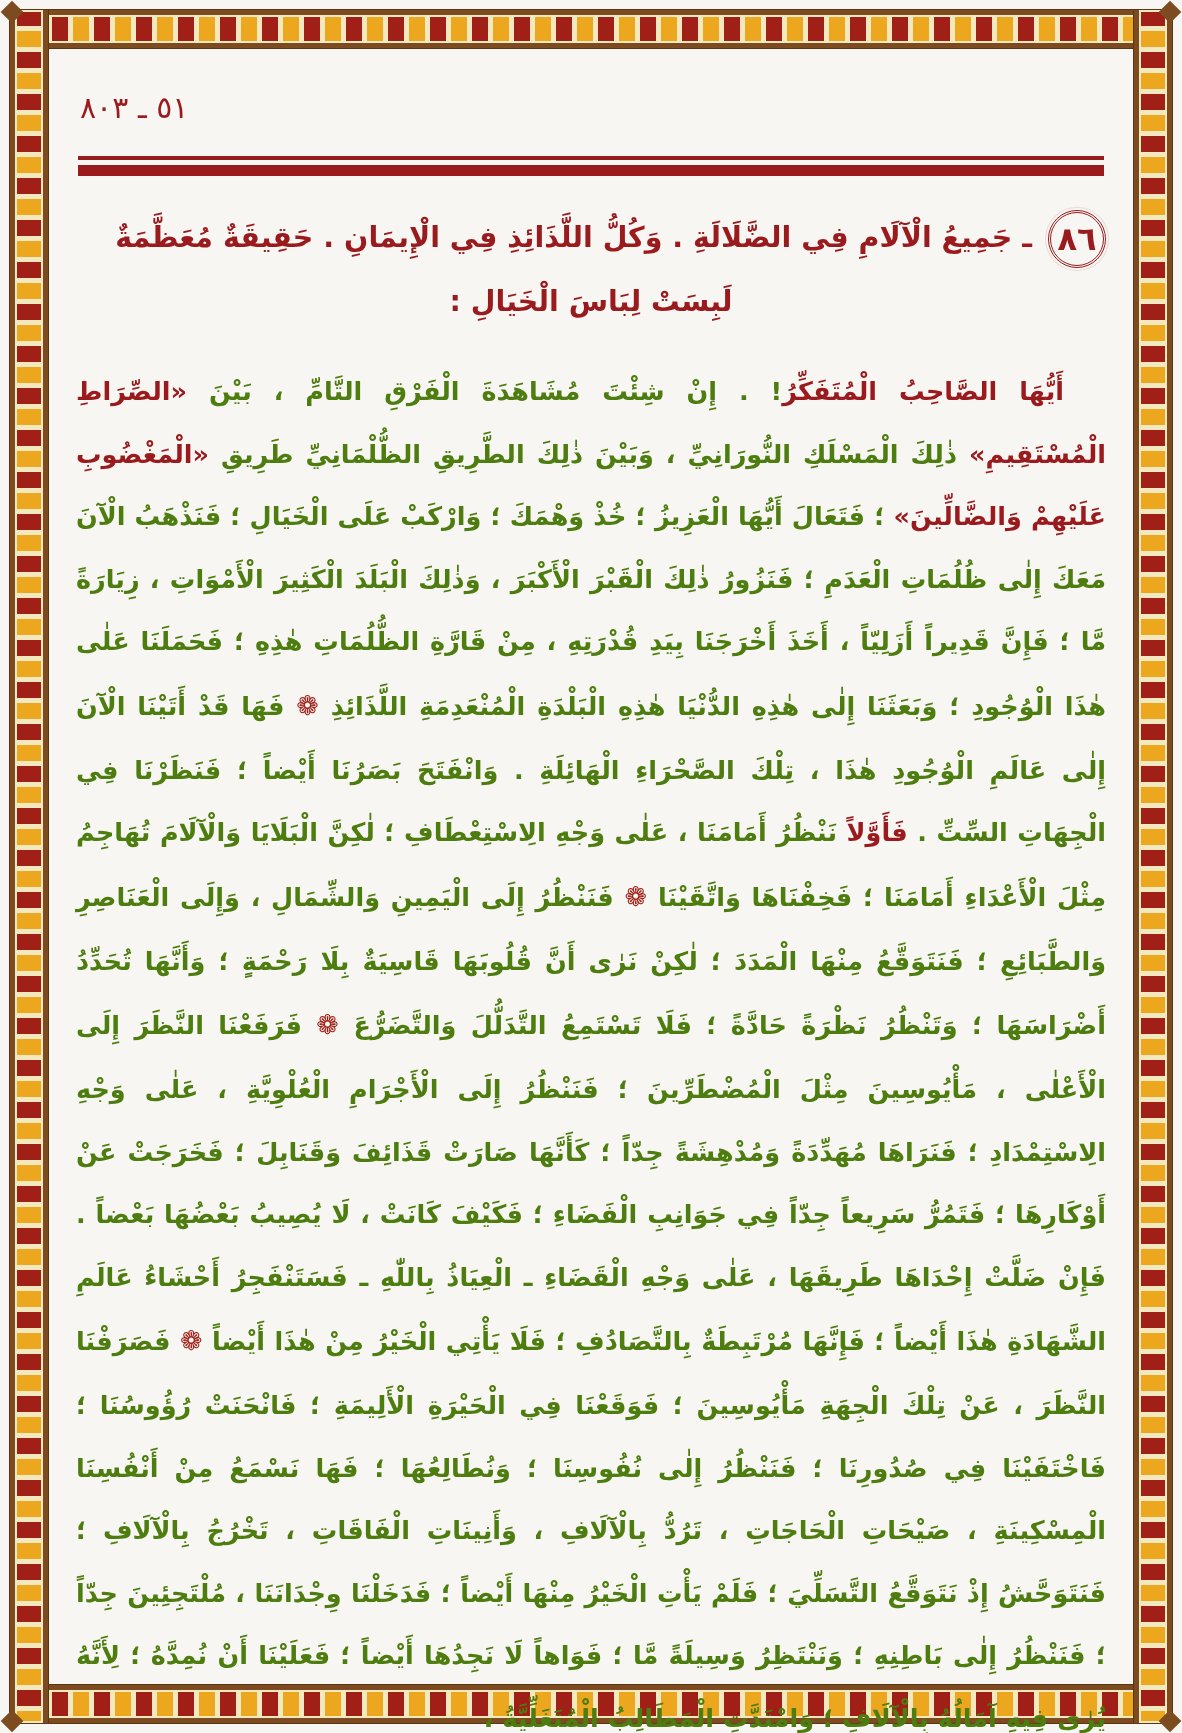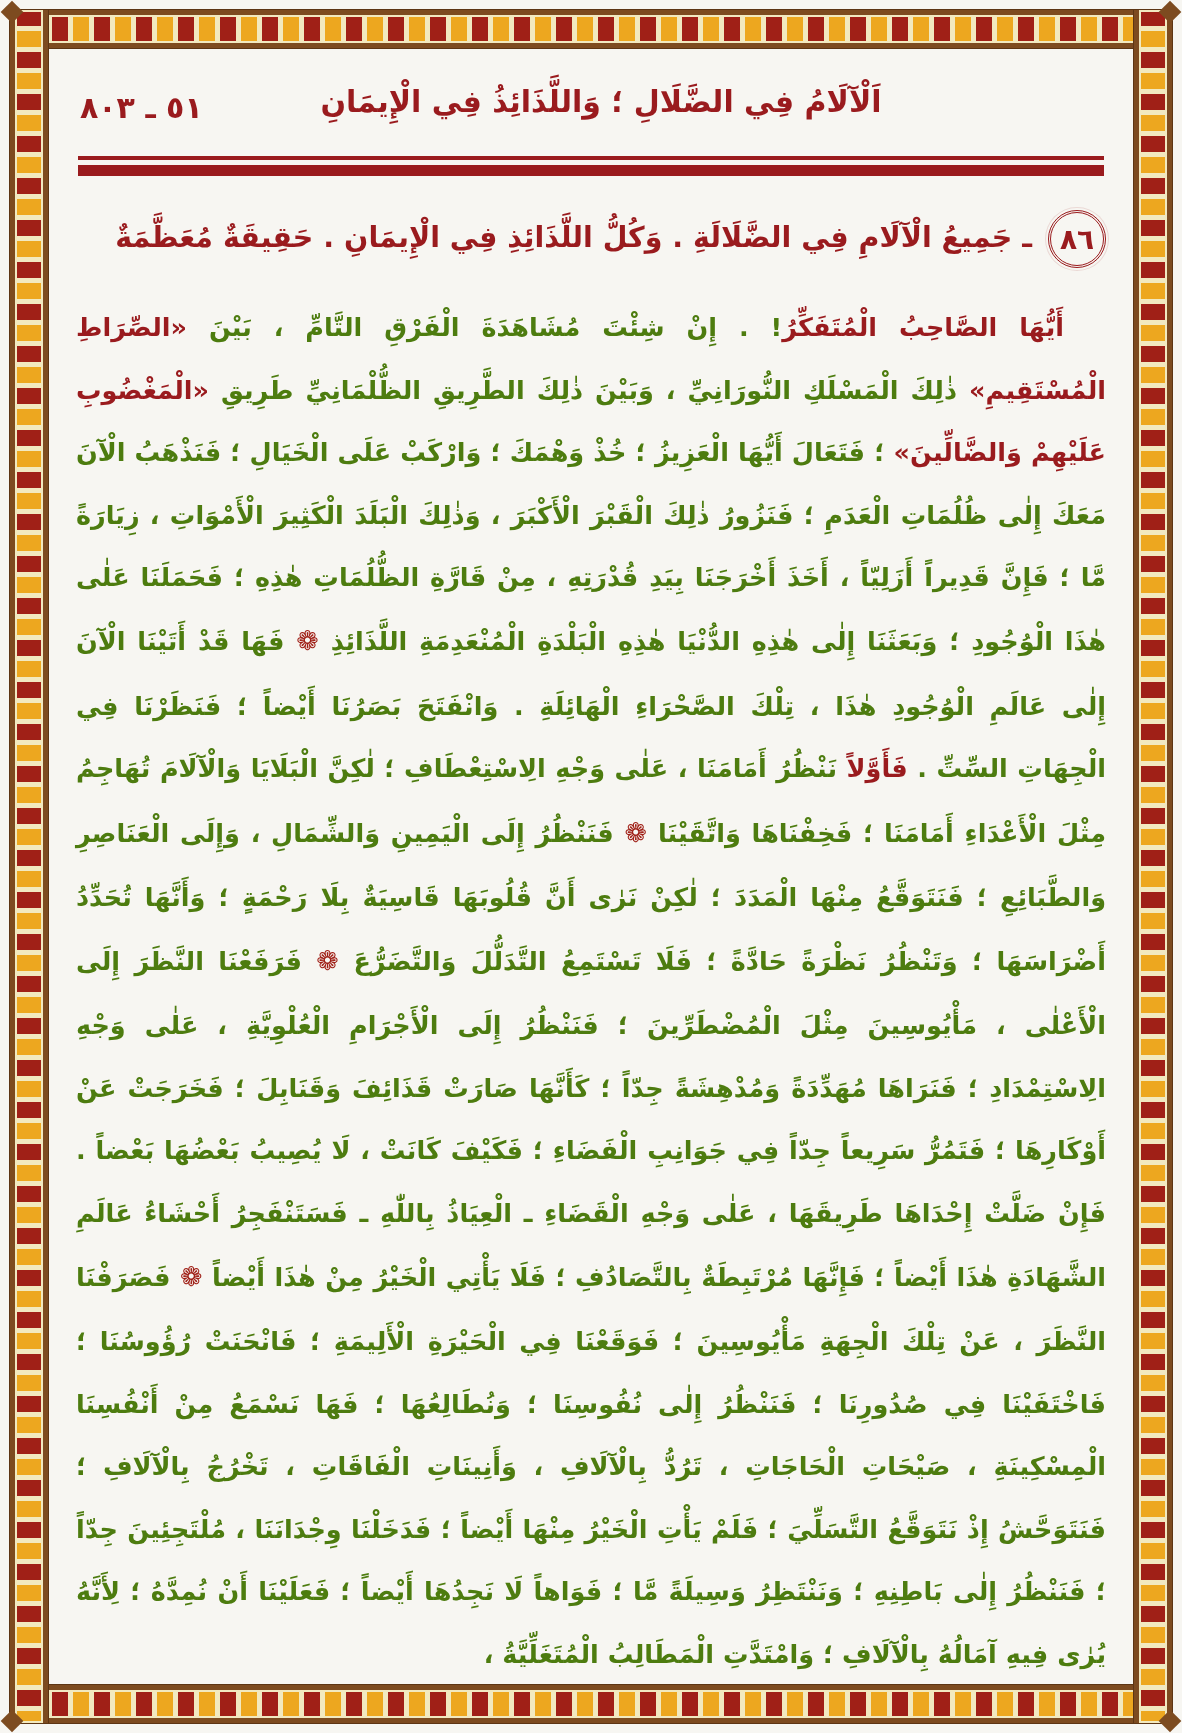--- a/index.html
+++ b/index.html
@@ -46,36 +46,36 @@
     position:absolute;top:48px;right:48px;left:48px;bottom:48px;
     padding:28px 28px 0;box-sizing:border-box;
   }
   .hdr{position:relative;height:70px;}
   .hdr-title{
     position:absolute;right:210px;left:230px;top:8px;text-align:center;
     color:#9a1b1e;font-weight:700;font-size:30px;
   }
   .hdr-page{
     position:absolute;left:4px;top:14px;
-    color:#9a1b1e;font-weight:700;font-size:30px;letter-spacing:2px;
+    color:#9a1b1e;font-weight:400;font-size:30px;letter-spacing:2px;
   }
   .rule{margin:10px 2px 0;}
   .rule .thin{height:4px;background:#9a1b1e;}
   .rule .thick{height:11px;background:#9a1b1e;margin-top:5px;}
 
   .heading{
     margin-top:30px;color:#9a1b1e;font-weight:700;font-size:28.5px;
     line-height:2.25;
   }
   .heading .line1{text-align:right;}
   .heading .line2{text-align:center;}
   .medallion{
     display:inline-flex;align-items:center;justify-content:center;
     width:52px;height:52px;border:3px double #9a1b1e;border-radius:50%;
-    font-size:28px;vertical-align:middle;margin-left:6px;
+    font-size:32px;vertical-align:middle;margin-left:6px;
     box-shadow:0 0 0 2px #f7f6f2, 0 0 0 3px #9a1b1e22;
   }
   .bodytext{
     margin-top:26px;
     font-size:25.5px;font-weight:700;color:#1c1c1c;
     line-height:2.45;text-align:justify;text-justify:inter-word;
     text-indent:42px;
   }
   .seg-red{color:#9a1b1e;}
   .seg-black{color:#4d7c0f;}
@@ -91,32 +91,32 @@
   <div class="b-strip b-left"></div>
   <div class="b-strip b-right"></div>
   <div class="b-corner c-tl"></div>
   <div class="b-corner c-tr"></div>
   <div class="b-corner c-bl"></div>
   <div class="b-corner c-br"></div>
 
   <div class="content">
 
     <div class="hdr">
-      <div class="hdr-title">اَلْآلَامُ فِي الضَّلَالِ ؛ وَاللَّذَائِذُ فِي الْإِيمَانِ</div>
       <div class="hdr-page">٥١ ـ ٨٠٣</div>
     </div>
     <div class="rule">
       <div class="thin"></div>
       <div class="thick"></div>
     </div>
 
     <div class="heading">
       <div class="line1">
         <span class="medallion">٨٦</span>
         <span>ـ</span>
         <span>جَمِيعُ الْآلَامِ فِي الضَّلَالَةِ . وَكُلُّ اللَّذَائِذِ فِي الْإِيمَانِ . حَقِيقَةٌ مُعَظَّمَةٌ</span>
       </div>
+      <div class="line2">لَبِسَتْ لِبَاسَ الْخَيَالِ :</div>
     </div>
 
     <p class="bodytext"><span class="seg-red">أَيُّهَا الصَّاحِبُ الْمُتَفَكِّرُ</span><span class="seg-black">! . إِنْ شِئْتَ مُشَاهَدَةَ الْفَرْقِ التَّامِّ ، بَيْنَ </span><span class="seg-red">«الصِّرَاطِ الْمُسْتَقِيمِ»</span><span class="seg-black"> ذٰلِكَ الْمَسْلَكِ النُّورَانِيِّ ، وَبَيْنَ ذٰلِكَ الطَّرِيقِ الظُّلْمَانِيِّ طَرِيقِ </span><span class="seg-red">«الْمَغْضُوبِ عَلَيْهِمْ وَالضَّالِّينَ»</span><span class="seg-black"> ؛ فَتَعَالَ أَيُّهَا الْعَزِيزُ ؛ خُذْ وَهْمَكَ ؛ وَارْكَبْ عَلَى الْخَيَالِ ؛ فَنَذْهَبُ الْآنَ مَعَكَ إِلٰى ظُلُمَاتِ الْعَدَمِ ؛ فَنَزُورُ ذٰلِكَ الْقَبْرَ الْأَكْبَرَ ، وَذٰلِكَ الْبَلَدَ الْكَثِيرَ الْأَمْوَاتِ ، زِيَارَةً مَّا ؛ فَإِنَّ قَدِيراً أَزَلِيّاً ، أَخَذَ أَخْرَجَنَا بِيَدِ قُدْرَتِهِ ، مِنْ قَارَّةِ الظُّلُمَاتِ هٰذِهِ ؛ فَحَمَلَنَا عَلٰى هٰذَا الْوُجُودِ ؛ وَبَعَثَنَا إِلٰى هٰذِهِ الدُّنْيَا هٰذِهِ الْبَلْدَةِ الْمُنْعَدِمَةِ اللَّذَائِذِ </span><span class="seg-rosette">❁</span><span class="seg-black"> فَهَا قَدْ أَتَيْنَا الْآنَ إِلٰى عَالَمِ الْوُجُودِ هٰذَا ، تِلْكَ الصَّحْرَاءِ الْهَائِلَةِ . وَانْفَتَحَ بَصَرُنَا أَيْضاً ؛ فَنَظَرْنَا فِي الْجِهَاتِ السِّتِّ . </span><span class="seg-red">فَأَوَّلاً</span><span class="seg-black"> نَنْظُرُ أَمَامَنَا ، عَلٰى وَجْهِ الِاسْتِعْطَافِ ؛ لٰكِنَّ الْبَلَايَا وَالْآلَامَ تُهَاجِمُ مِثْلَ الْأَعْدَاءِ أَمَامَنَا ؛ فَخِفْنَاهَا وَاتَّقَيْنَا </span><span class="seg-rosette">❁</span><span class="seg-black"> فَنَنْظُرُ إِلَى الْيَمِينِ وَالشِّمَالِ ، وَإِلَى الْعَنَاصِرِ وَالطَّبَائِعِ ؛ فَنَتَوَقَّعُ مِنْهَا الْمَدَدَ ؛ لٰكِنْ نَرٰى أَنَّ قُلُوبَهَا قَاسِيَةٌ بِلَا رَحْمَةٍ ؛ وَأَنَّهَا تُحَدِّدُ أَضْرَاسَهَا ؛ وَتَنْظُرُ نَظْرَةً حَادَّةً ؛ فَلَا تَسْتَمِعُ التَّدَلُّلَ وَالتَّضَرُّعَ </span><span class="seg-rosette">❁</span><span class="seg-black"> فَرَفَعْنَا النَّظَرَ إِلَى الْأَعْلٰى ، مَأْيُوسِينَ مِثْلَ الْمُضْطَرِّينَ ؛ فَنَنْظُرُ إِلَى الْأَجْرَامِ الْعُلْوِيَّةِ ، عَلٰى وَجْهِ الِاسْتِمْدَادِ ؛ فَنَرَاهَا مُهَدِّدَةً وَمُدْهِشَةً جِدّاً ؛ كَأَنَّهَا صَارَتْ قَذَائِفَ وَقَنَابِلَ ؛ فَخَرَجَتْ عَنْ أَوْكَارِهَا ؛ فَتَمُرُّ سَرِيعاً جِدّاً فِي جَوَانِبِ الْفَضَاءِ ؛ فَكَيْفَ كَانَتْ ، لَا يُصِيبُ بَعْضُهَا بَعْضاً . فَإِنْ ضَلَّتْ إِحْدَاهَا طَرِيقَهَا ، عَلٰى وَجْهِ الْقَضَاءِ ـ الْعِيَاذُ بِاللّٰهِ ـ فَسَتَنْفَجِرُ أَحْشَاءُ عَالَمِ الشَّهَادَةِ هٰذَا أَيْضاً ؛ فَإِنَّهَا مُرْتَبِطَةٌ بِالتَّصَادُفِ ؛ فَلَا يَأْتِي الْخَيْرُ مِنْ هٰذَا أَيْضاً </span><span class="seg-rosette">❁</span><span class="seg-black"> فَصَرَفْنَا النَّظَرَ ، عَنْ تِلْكَ الْجِهَةِ مَأْيُوسِينَ ؛ فَوَقَعْنَا فِي الْحَيْرَةِ الْأَلِيمَةِ ؛ فَانْحَنَتْ رُؤُوسُنَا ؛ فَاخْتَفَيْنَا فِي صُدُورِنَا ؛ فَنَنْظُرُ إِلٰى نُفُوسِنَا ؛ وَنُطَالِعُهَا ؛ فَهَا نَسْمَعُ مِنْ أَنْفُسِنَا الْمِسْكِينَةِ ، صَيْحَاتِ الْحَاجَاتِ ، تَرُدُّ بِالْآلَافِ ، وَأَنِينَاتِ الْفَاقَاتِ ، تَخْرُجُ بِالْآلَافِ ؛ فَنَتَوَحَّشُ إِذْ نَتَوَقَّعُ التَّسَلِّيَ ؛ فَلَمْ يَأْتِ الْخَيْرُ مِنْهَا أَيْضاً ؛ فَدَخَلْنَا وِجْدَانَنَا ، مُلْتَجِئِينَ جِدّاً ؛ فَنَنْظُرُ إِلٰى بَاطِنِهِ ؛ وَنَنْتَظِرُ وَسِيلَةً مَّا ؛ فَوَاهاً لَا نَجِدُهَا أَيْضاً ؛ فَعَلَيْنَا أَنْ نُمِدَّهُ ؛ لِأَنَّهُ يُرٰى فِيهِ آمَالُهُ بِالْآلَافِ ؛ وَامْتَدَّتِ الْمَطَالِبُ الْمُتَغَلِّيَّةُ ،</span></p>
 
   </div>
 </div>
 
 </body></html>

